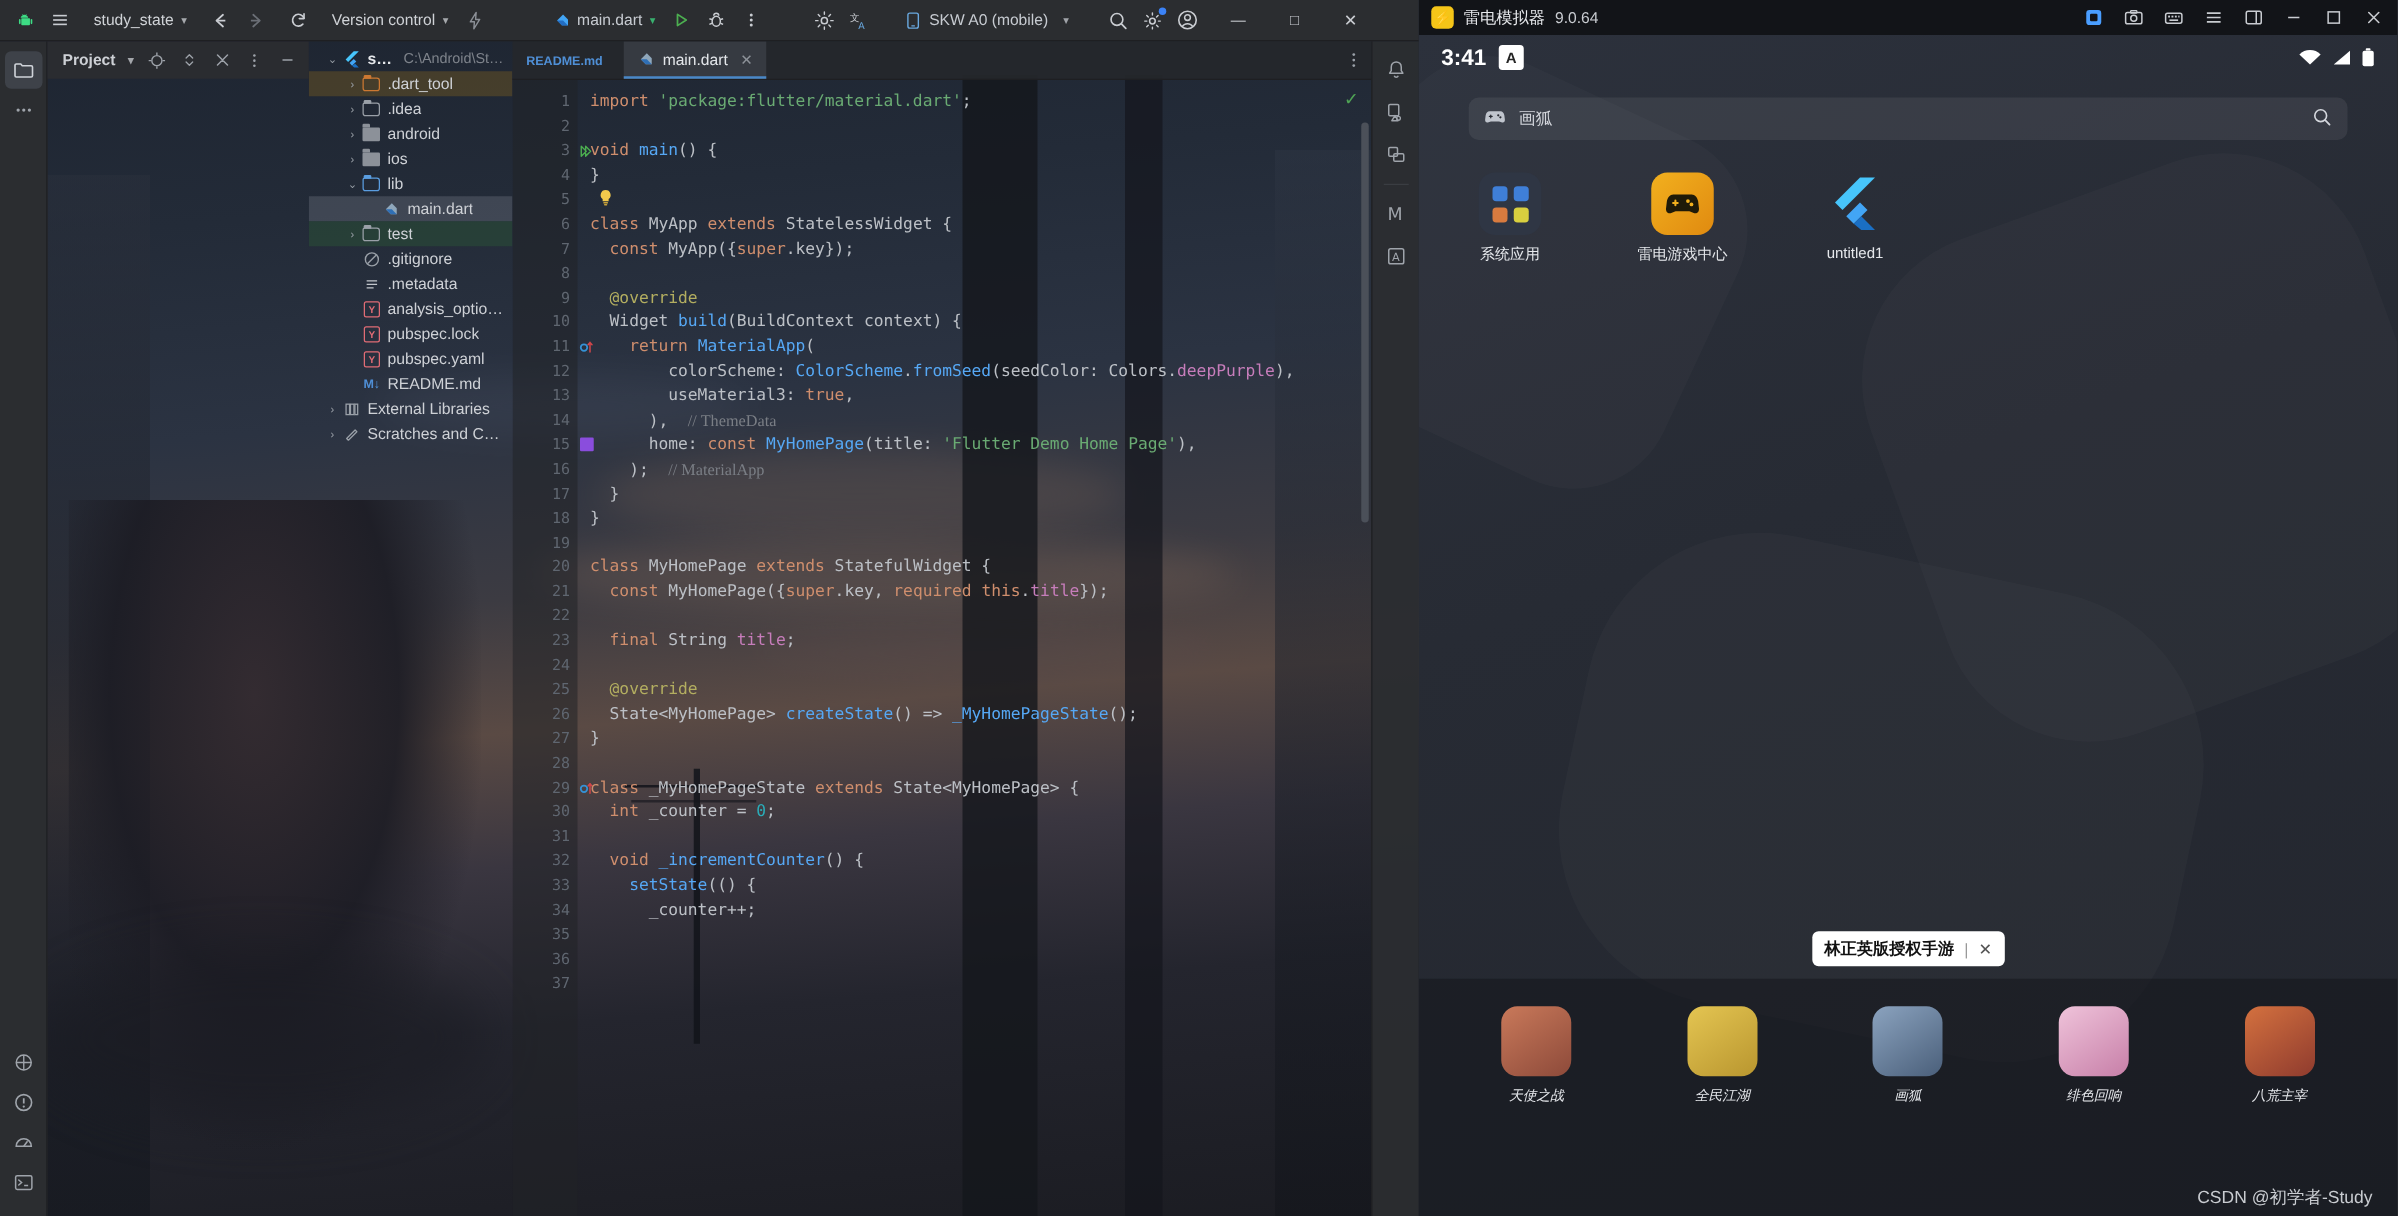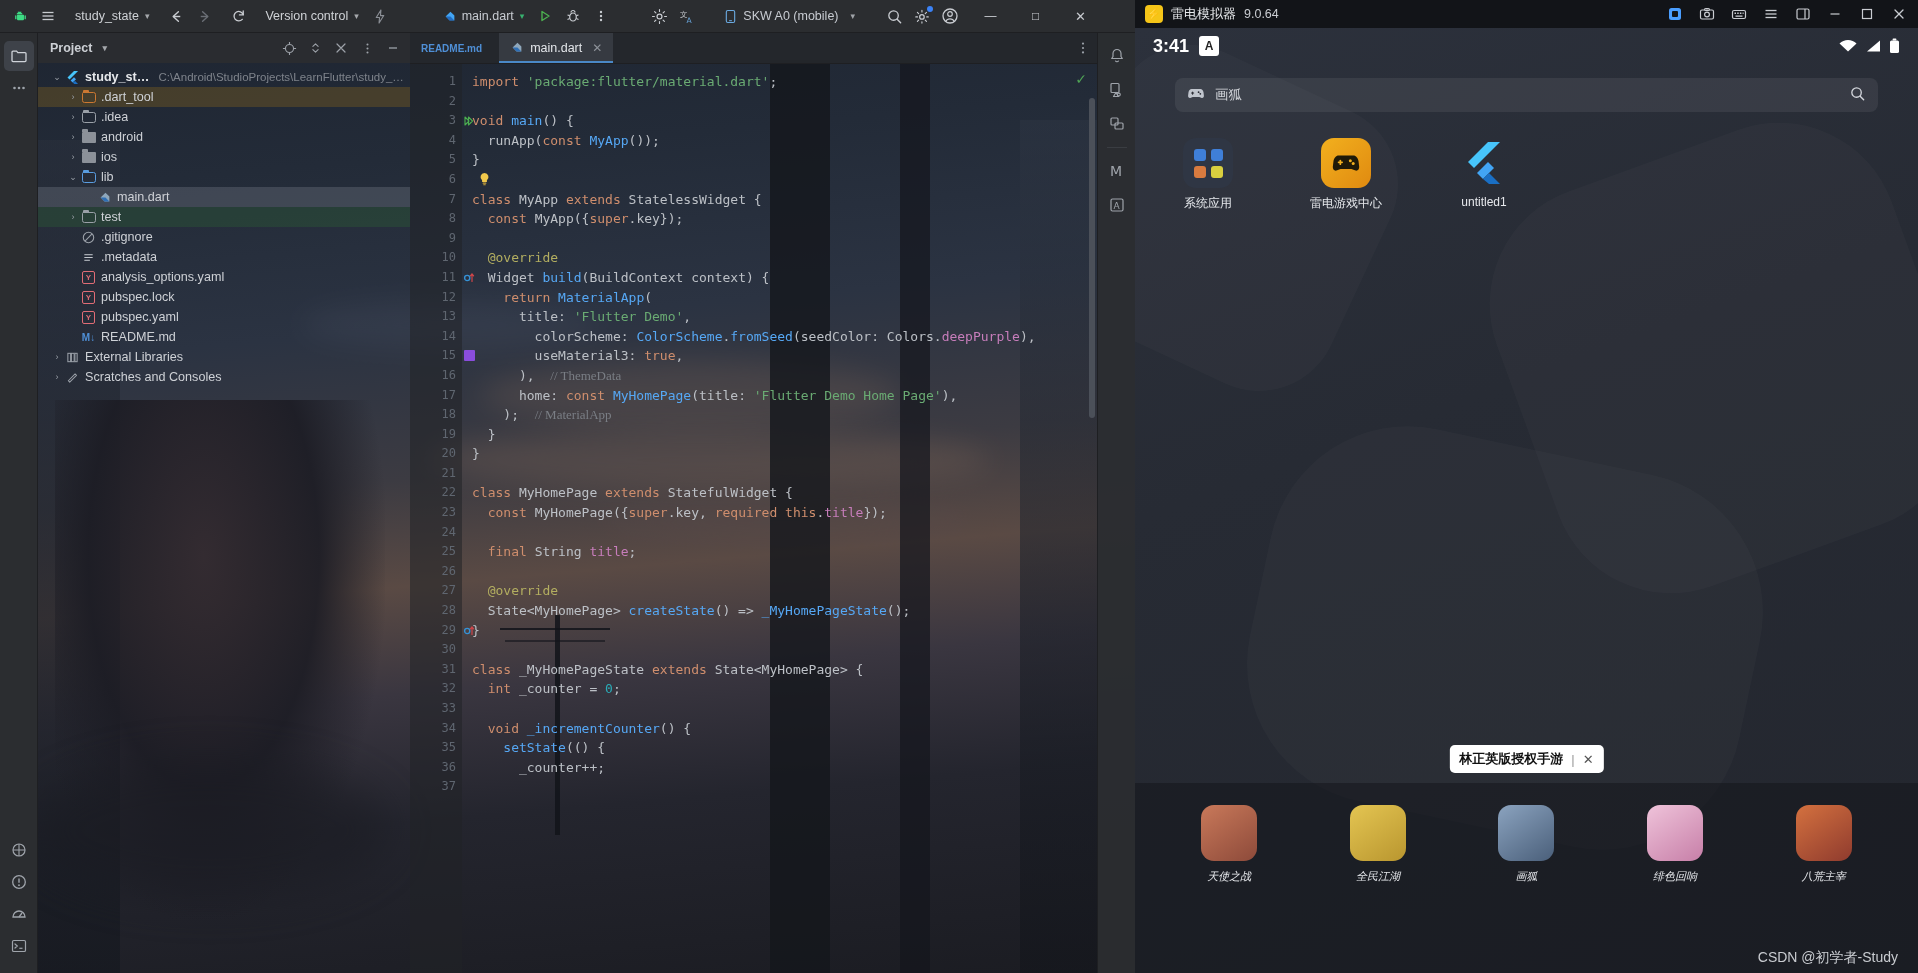--- a/index.html
+++ b/index.html
@@ -47,21 +47,21 @@
   
   .left-stripe {
     width: 38px; background: #2b2d30; display: flex; flex-direction: column; align-items: center;
     padding-top: 8px; gap: 2px; border-right: 1px solid #1e1f22;
   }
   .stripe-btn { width: 30px; height: 30px; display: flex; align-items: center; justify-content: center; border-radius: 5px; color: #9fa4ab; }
   .stripe-btn.active { background: #3e4249; color: #cfd3d9; }
   .stripe-spacer { flex: 1; }
 
   
-  .project-panel { position: relative; width: 372px; display: flex; flex-direction: column; }
+  .project-panel { position: relative; width: 372px; display: flex; }
   .proj-head {
     height: 30px; display: flex; align-items: center; padding: 0 6px 0 12px;
     color: #cdd0d5; font-size: 12.5px; font-weight: 600; gap: 4px;
     background: rgba(43,45,48,.92);
   }
   .proj-head .spacer { flex: 1; }
   .proj-ic { width: 22px; height: 22px; display: flex; align-items: center; justify-content: center; color: #9da2a9; border-radius: 4px; }
   .tree { flex: 1; padding-top: 4px; overflow: hidden; font-size: 12.6px; color: #ced1d6; }
   .row { display: flex; align-items: center; height: 20px; padding-right: 6px; white-space: nowrap; position: relative; }
   .row .arrow { width: 14px; text-align: center; color: #9aa0a8; font-size: 9px; flex: 0 0 14px; }
@@ -638,34 +638,32 @@
               <div class="gline">33</div>
               <div class="gline">34</div>
               <div class="gline">35</div>
               <div class="gline">36</div>
               <div class="gline">37</div>
             </div>
           <div class="code-scroll" id="code">
               <div class="cline"><span class="k">import</span><span class="ty"> </span><span class="s">'package:flutter/material.dart'</span><span class="ty">;</span></div>
               <div class="cline"></div>
               <div class="cline"><span class="k">void </span><span class="fn">main</span><span class="ty">() {</span></div>
-              <div class="cline"><span class="ty">  runApp(</span><span class="k">const </span><span class="fn">MyApp</span><span class="ty">());</span></div>
               <div class="cline"><span class="ty">}</span></div>
               <div class="cline"><span style="margin-left:6px;"><svg width="13" height="14" viewBox="0 0 13 14" style="vertical-align:-2px">
                     <path d="M6.5 1a4 4 0 0 1 2.4 7.2V10h-4.8V8.2A4 4 0 0 1 6.5 1z" fill="#f2c94c"></path>
                     <rect x="4.6" y="10.6" width="3.8" height="1.2" rx=".5" fill="#c9a33a"></rect>
                     <rect x="5.2" y="12.2" width="2.6" height="1.1" rx=".5" fill="#c9a33a"></rect>
                   </svg></span></div>
               <div class="cline"><span class="k">class </span><span class="ty">MyApp </span><span class="k">extends </span><span class="ty">StatelessWidget {</span></div>
               <div class="cline"><span class="ty">  </span><span class="k">const </span><span class="ty">MyApp({</span><span class="k">super</span><span class="ty">.key});</span></div>
               <div class="cline"></div>
               <div class="cline"><span class="ty">  </span><span class="an">@override</span></div>
               <div class="cline"><span class="ty">  Widget </span><span class="fn">build</span><span class="ty">(BuildContext context) {</span></div>
               <div class="cline"><span class="ty">    </span><span class="k">return </span><span class="fn">MaterialApp</span><span class="ty">(</span></div>
-              <div class="cline"><span class="ty">      title: </span><span class="s">'Flutter Demo'</span><span class="ty">,</span></div>
               <div class="cline"><span class="ty">        colorScheme: </span><span class="fn">ColorScheme</span><span class="ty">.</span><span class="fn">fromSeed</span><span class="ty">(seedColor: Colors.</span><span class="pr">deepPurple</span><span class="ty">),</span></div>
               <div class="cline"><span class="ty">        useMaterial3: </span><span class="k">true</span><span class="ty">,</span></div>
               <div class="cline"><span class="ty">      ),  </span><span class="cm">// ThemeData</span></div>
               <div class="cline"><span class="ty">      home: </span><span class="k">const </span><span class="fn">MyHomePage</span><span class="ty">(title: </span><span class="s">'Flutter Demo Home Page'</span><span class="ty">),</span></div>
               <div class="cline"><span class="ty">    );  </span><span class="cm">// MaterialApp</span></div>
               <div class="cline"><span class="ty">  }</span></div>
               <div class="cline"><span class="ty">}</span></div>
               <div class="cline"></div>
               <div class="cline"><span class="k">class </span><span class="ty">MyHomePage </span><span class="k">extends </span><span class="ty">StatefulWidget {</span></div>
               <div class="cline"><span class="ty">  </span><span class="k">const </span><span class="ty">MyHomePage({</span><span class="k">super</span><span class="ty">.key, </span><span class="k">required </span><span class="k">this</span><span class="ty">.</span><span class="pr">title</span><span class="ty">});</span></div>

